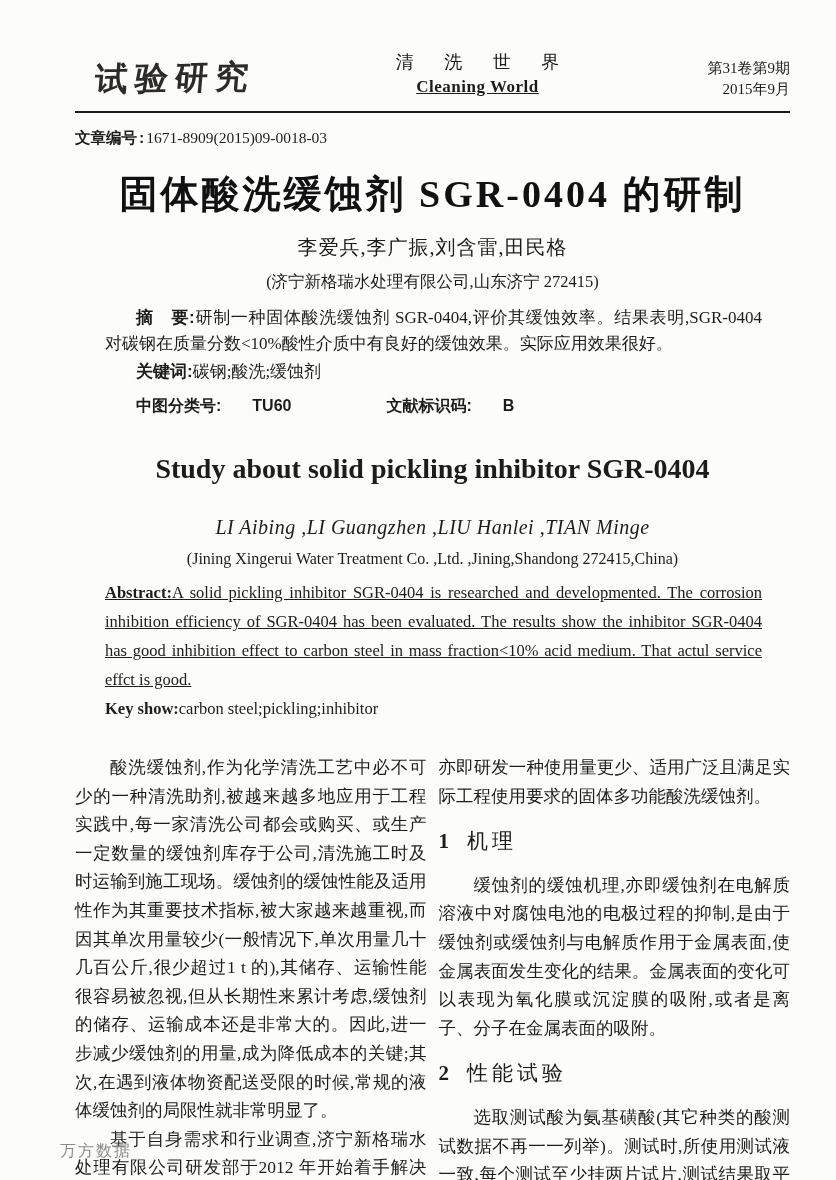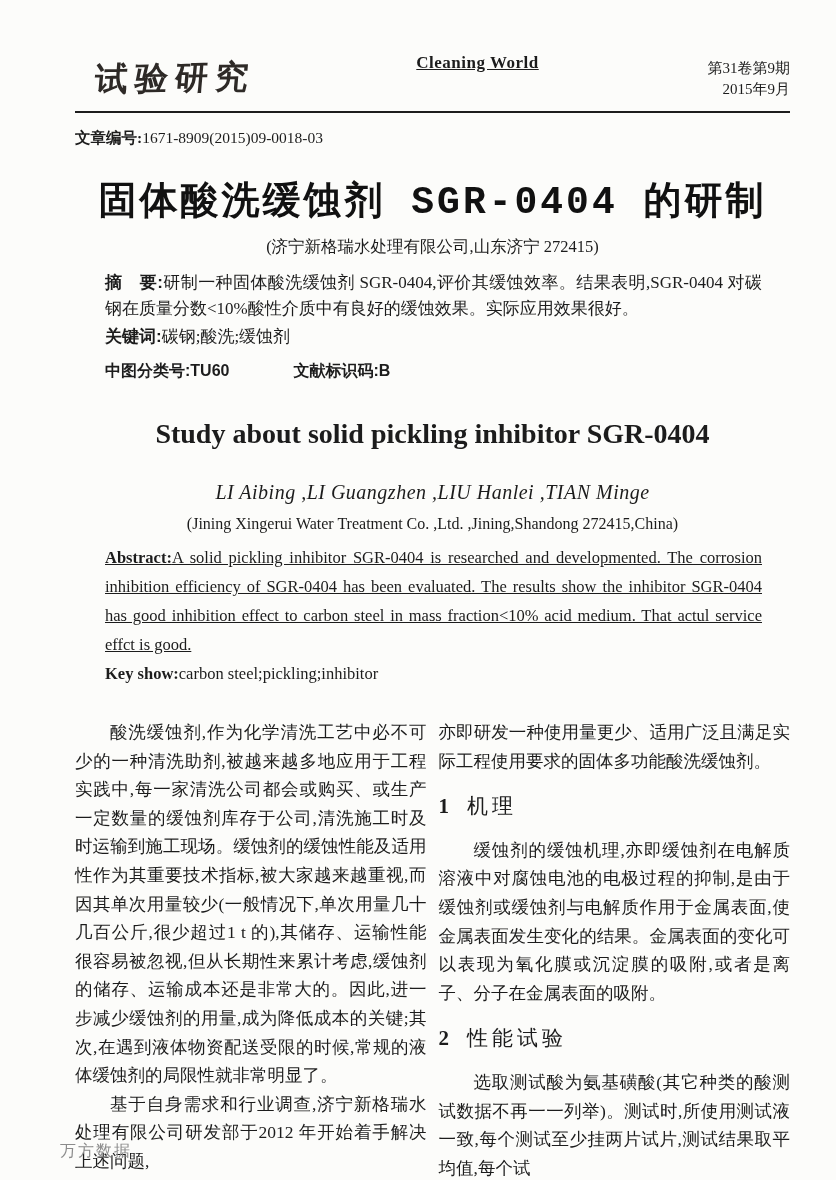--- a/index.html
+++ b/index.html
@@ -23,31 +23,31 @@
     display:inline-block; font-family:"DejaVu Serif",serif;
   }
   .hdr-center { flex:1; text-align:center; padding-top:4px; }
   .jt-cn { font-size:18px; letter-spacing:13px; text-indent:13px; }
   .jt-en { font-size:17px; font-weight:bold; margin-top:3px; letter-spacing:0.5px;text-decoration:underline; }
   .hdr-right { width:150px; text-align:right; font-size:15px; padding-top:12px; line-height:21px; }
   .header-rule { border:none; border-top:2.5px solid #1d1d1d; margin-right:0; }
 
   
   .article-no { margin-top:15px; font-size:15.5px; }
-  .article-no .lbl { font-family:Liberation Serif, serif; font-weight:bold; }
+  .article-no .lbl { font-family:Liberation Mono, monospace; font-weight:bold; }
   .title-cn {
-    text-align:center; font-family:Liberation Mono, monospace;
-    font-weight:bold; font-size:38px; letter-spacing:3px; margin-top:26px; color:#111;
+    text-align:center; font-family:Liberation Serif, serif;
+    font-weight:bold; font-size:38px; letter-spacing:3px; margin-top:20px; color:#111;
   }
   .authors-cn { text-align:center; font-size:20px; margin-top:14px; letter-spacing:1px; }
   .affil-cn  { text-align:center; font-size:16.5px; margin-top:10px; }
 
   .abs-cn { margin:12px 28px 0 30px; font-size:17px; line-height:26px; text-align:justify; }
   .abs-cn .lbl, .kw-cn .lbl, .clc-line .b {
-    font-family:"Liberation Sans","DejaVu Sans",sans-serif; font-weight:bold;
+    font-family:"Liberation Sans","DejaVu Sans",sans-serif; font-weight:bold;margin-left:31px;
   }
   .kw-cn { margin:2px 28px 0 30px; font-size:17px; line-height:26px; }
   .clc-line { margin:8px 28px 0 30px; font-size:16px; line-height:26px; }
   .clc-line .gap { display:inline-block; width:64px; }
 
   
   .en-title { text-align:center; font-size:28px; font-weight:bold; margin-top:34px; }
   .en-authors { text-align:center; font-size:20px; font-style:italic; margin-top:31px; letter-spacing:0.5px; }
   .en-affil { text-align:center; font-size:16px; margin-top:11px; }
   .en-abs { margin:10px 28px 0 30px; font-size:16.5px; line-height:29px; text-align:justify;text-decoration:underline; }
@@ -71,34 +71,36 @@
 </head>
 <body>
 
 <div class="page">
 
   <div class="header">
     <div class="hdr-left">
       <span class="calligraphy">试验研究</span>
     </div>
     <div class="hdr-center">
+      <div class="jt-cn">清 洗 世 界</div>
       <div class="jt-en">Cleaning World</div>
     </div>
     <div class="hdr-right">
       <div>第31卷第9期</div>
       <div>2015年9月</div>
     </div>
   </div>
   <hr class="header-rule">
 
   <div class="article-no">
     <span class="lbl">文章编号:</span><span>1671-8909(2015)09-0018-03</span>
   </div>
 
   <h1 class="title-cn">固体酸洗缓蚀剂 SGR-0404 的研制</h1>
+  <div class="authors-cn">李爱兵,李广振,刘含雷,田民格</div>
   <div class="affil-cn">(济宁新格瑞水处理有限公司,山东济宁  272415)</div>
 
   <div class="abs-cn">
     <span class="lbl">摘　要:</span><span>研制一种固体酸洗缓蚀剂 SGR-0404,评价其缓蚀效率。结果表明,SGR-0404 对碳钢在质量分数&lt;10%酸性介质中有良好的缓蚀效果。实际应用效果很好。</span>
   </div>
   <div class="kw-cn">
     <span class="lbl">关键词:</span><span>碳钢;酸洗;缓蚀剂</span>
   </div>
   <div class="clc-line">
     <span class="b">中图分类号:</span><span class="b">TU60</span><span class="gap"></span><span class="b">文献标识码:</span><span class="b">B</span>

